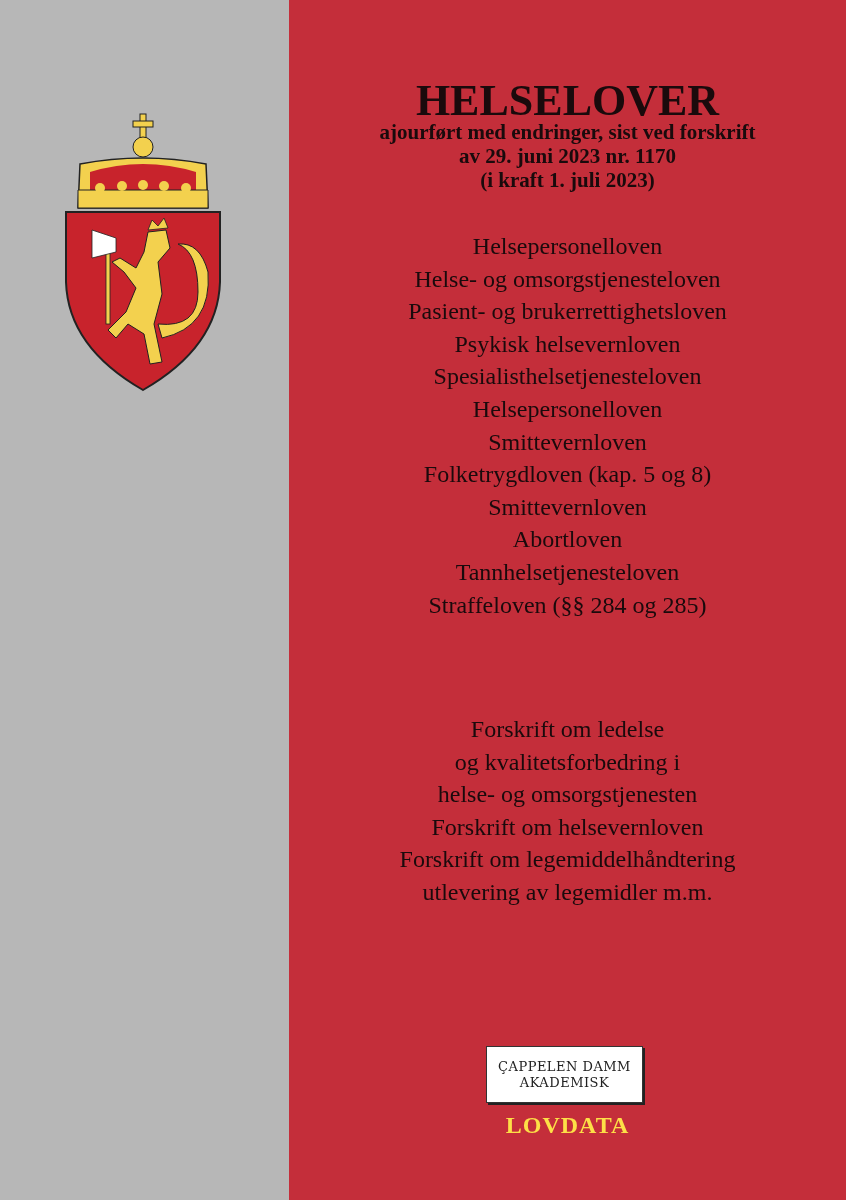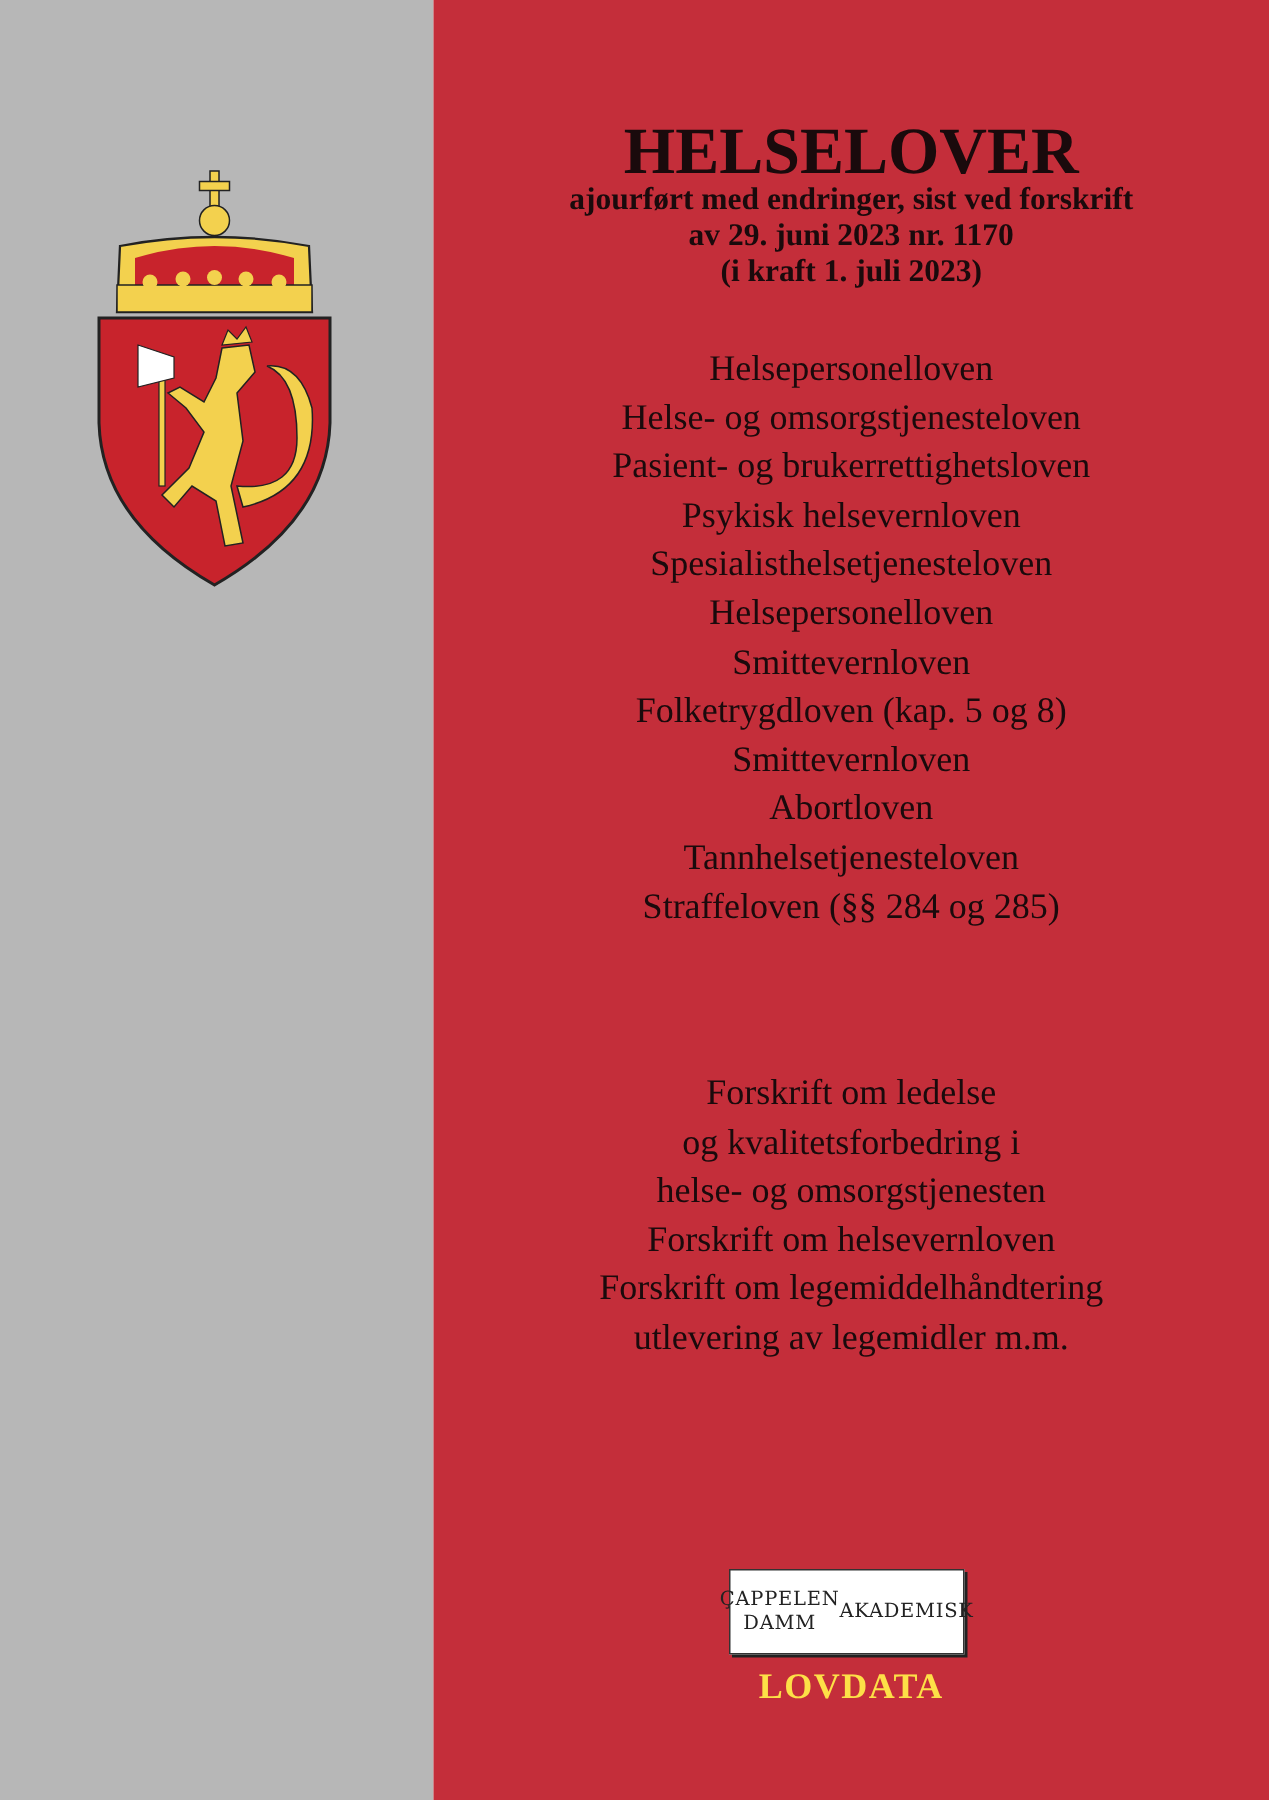--- a/index.html
+++ b/index.html
@@ -5,21 +5,21 @@
   html, body { margin:0; padding:0; }
   body { width:846px; height:1200px; position:relative; overflow:hidden; font-family:"Liberation Serif", serif; }
   .left { position:absolute; left:0; top:0; width:289px; height:1200px; background:#b7b7b7; }
   .right { position:absolute; left:289px; top:0; width:557px; height:1200px; background:#c42e3a; color:#1a0a0c; text-align:center; }
   .coat { position:absolute; left:58px; top:112px; width:170px; height:280px; }
   .title { position:absolute; top:44px; left:0; width:100%; font-size:44px; font-weight:bold; letter-spacing:0px; line-height:50px;margin-top:32px; }
   .subtitle { position:absolute; top:120px; left:0; width:100%; font-size:21px; font-weight:bold; line-height:24px; }
   .laws { position:absolute; top:230px; left:0; width:100%; font-size:24px; line-height:32.6px; }
   .regs { position:absolute; top:682px; left:0; width:100%; font-size:24px; line-height:32.6px;margin-top:31px; }
   .line { display:block; }
-  .pub-box { position:absolute; left:197px; top:1046px; width:155px; height:55px; background:#fff; border:1px solid #333; box-shadow:2px 2px 0 #222; display:flex; justify-content:center; align-items:center; }
+  .pub-box { position:absolute; left:197px; top:1046px; width:155px; height:55px; background:#fff; border:1px solid #333; box-shadow:2px 2px 0 #222; display:flex; flex-direction:column; justify-content:center; align-items:center; }
   .pub-line { font-family:"DejaVu Serif", serif; font-size:13px; letter-spacing:0.5px; line-height:16px; color:#222; }
   .lovdata { position:absolute; top:1112px; left:0; width:100%; font-size:24px; letter-spacing:1px; color:#fde047;font-weight:bold; }
 </style>
 </head>
 <body>
 
 <div class="left">
   <svg class="coat" viewBox="0 0 170 280">
 
     <rect x="82" y="2" width="6" height="24" fill="#f3d14e" stroke="#222" stroke-width="1"></rect>

